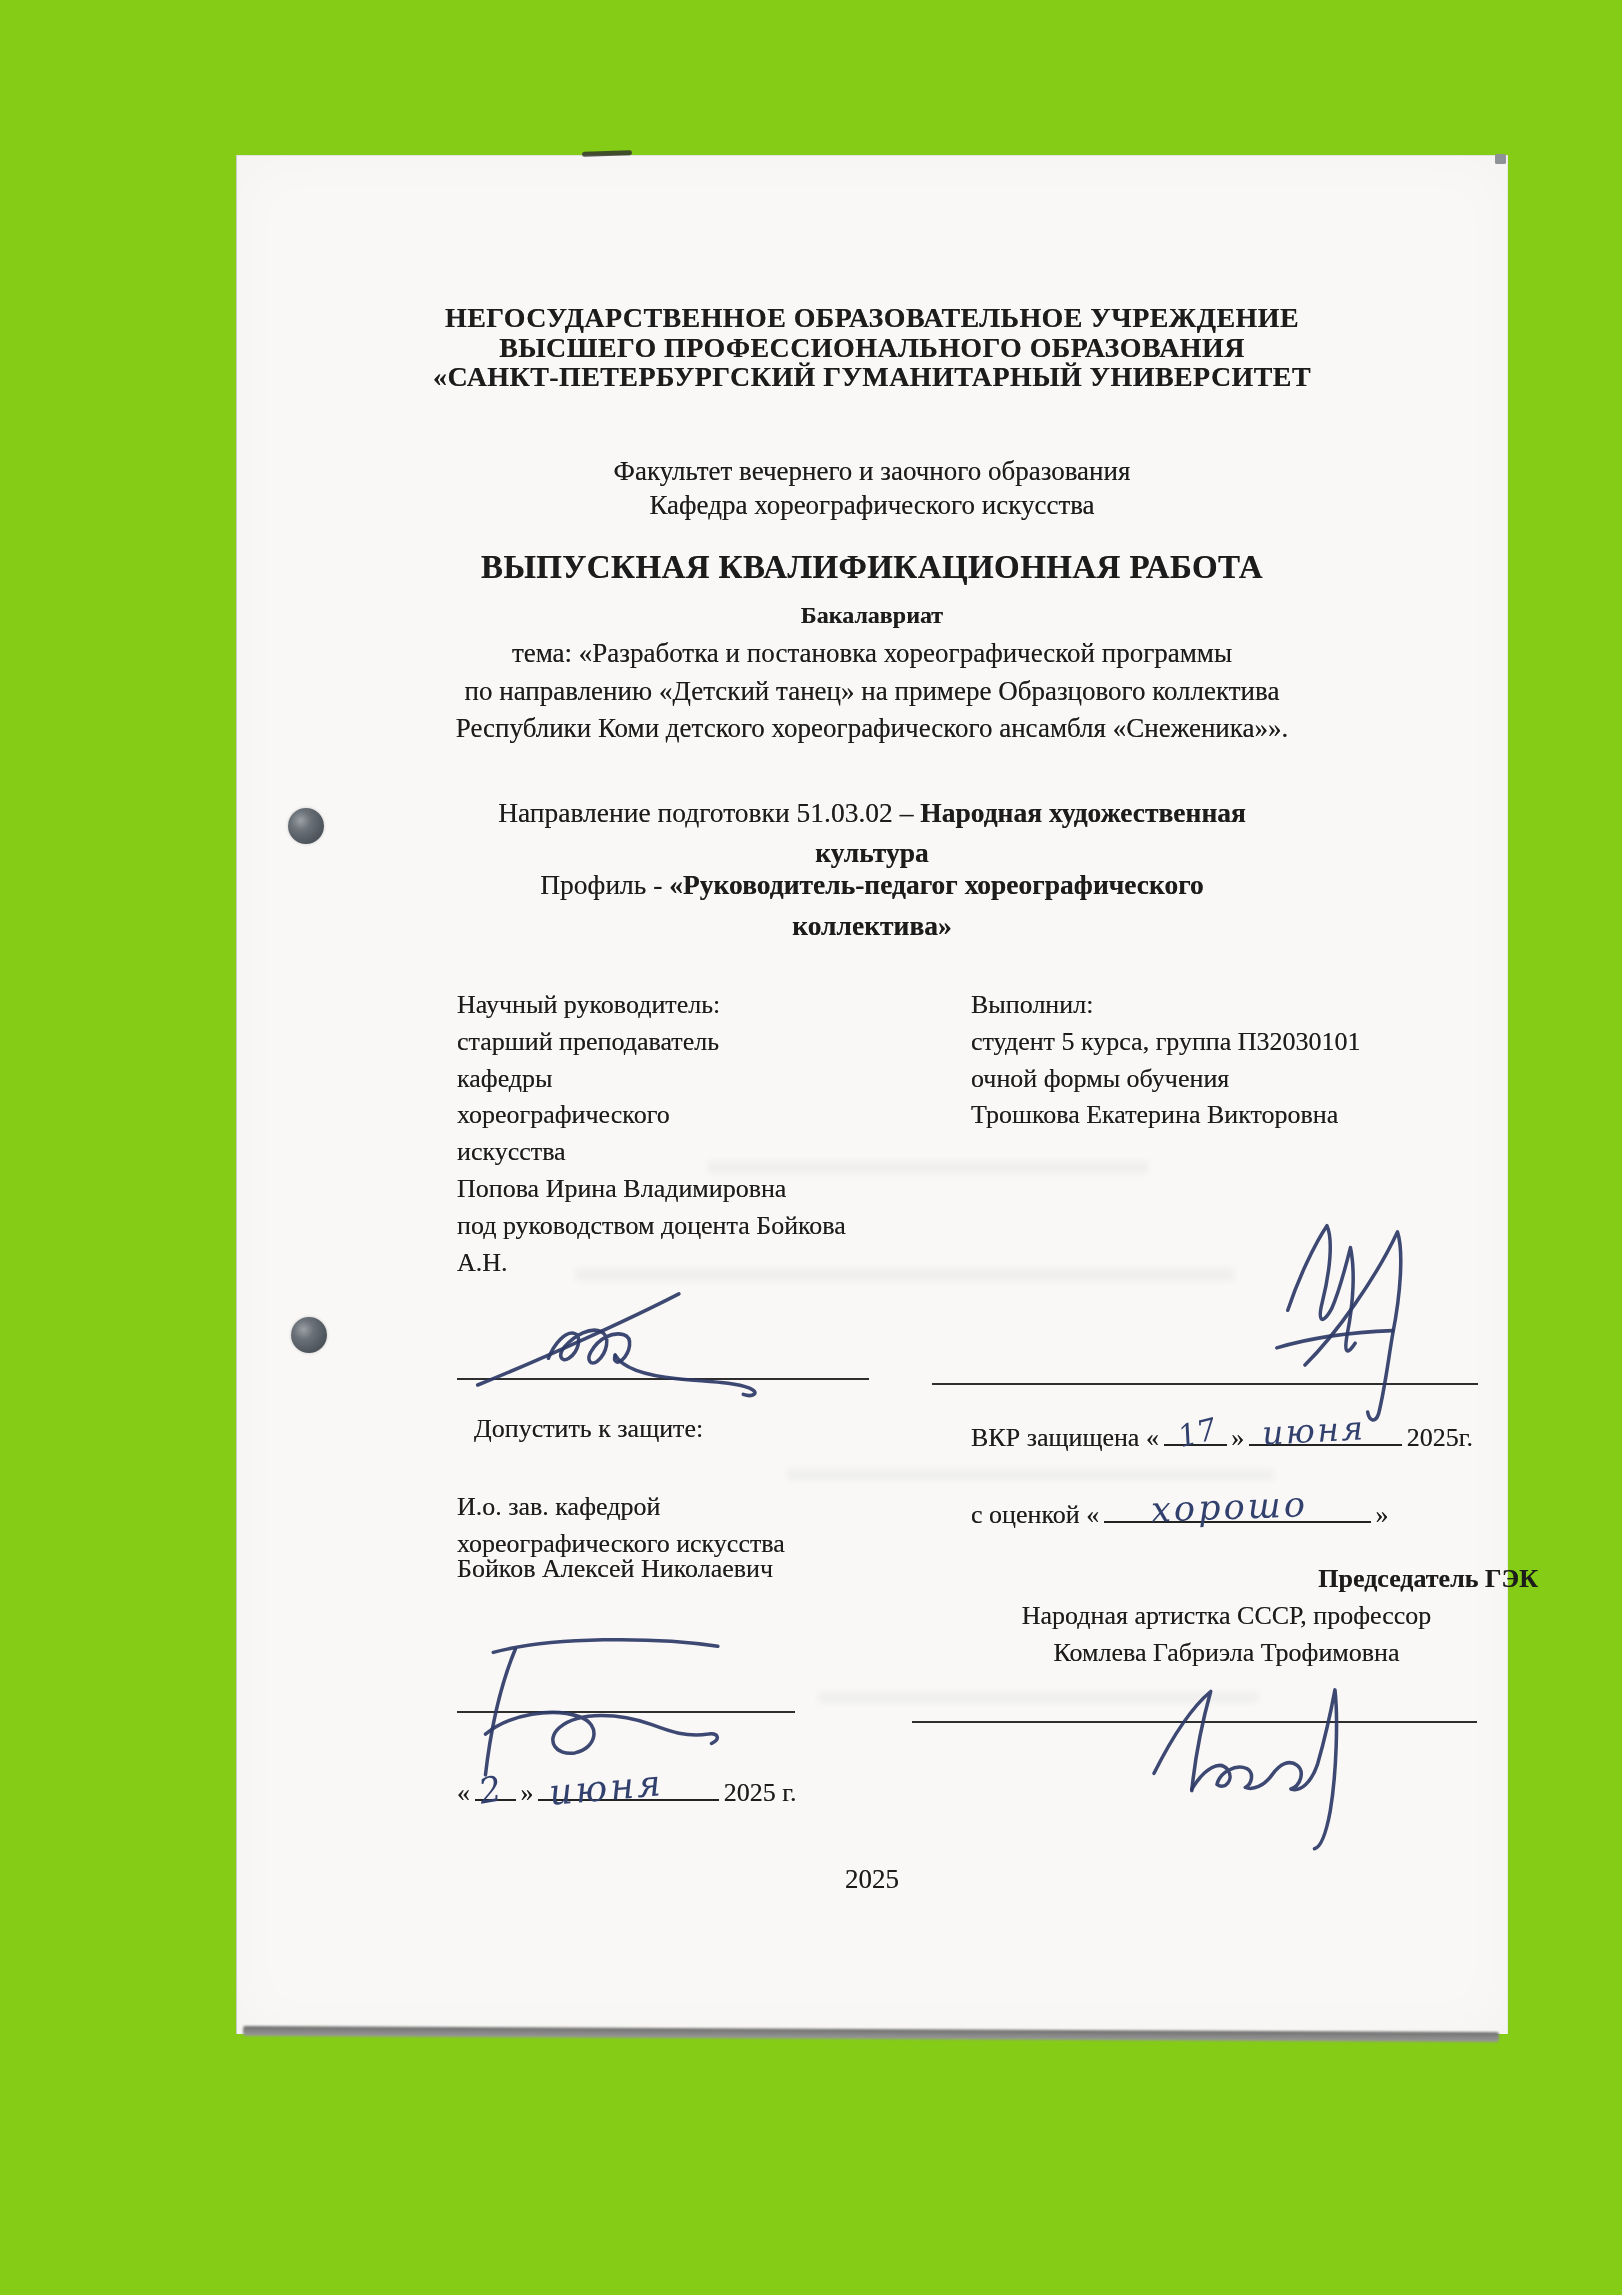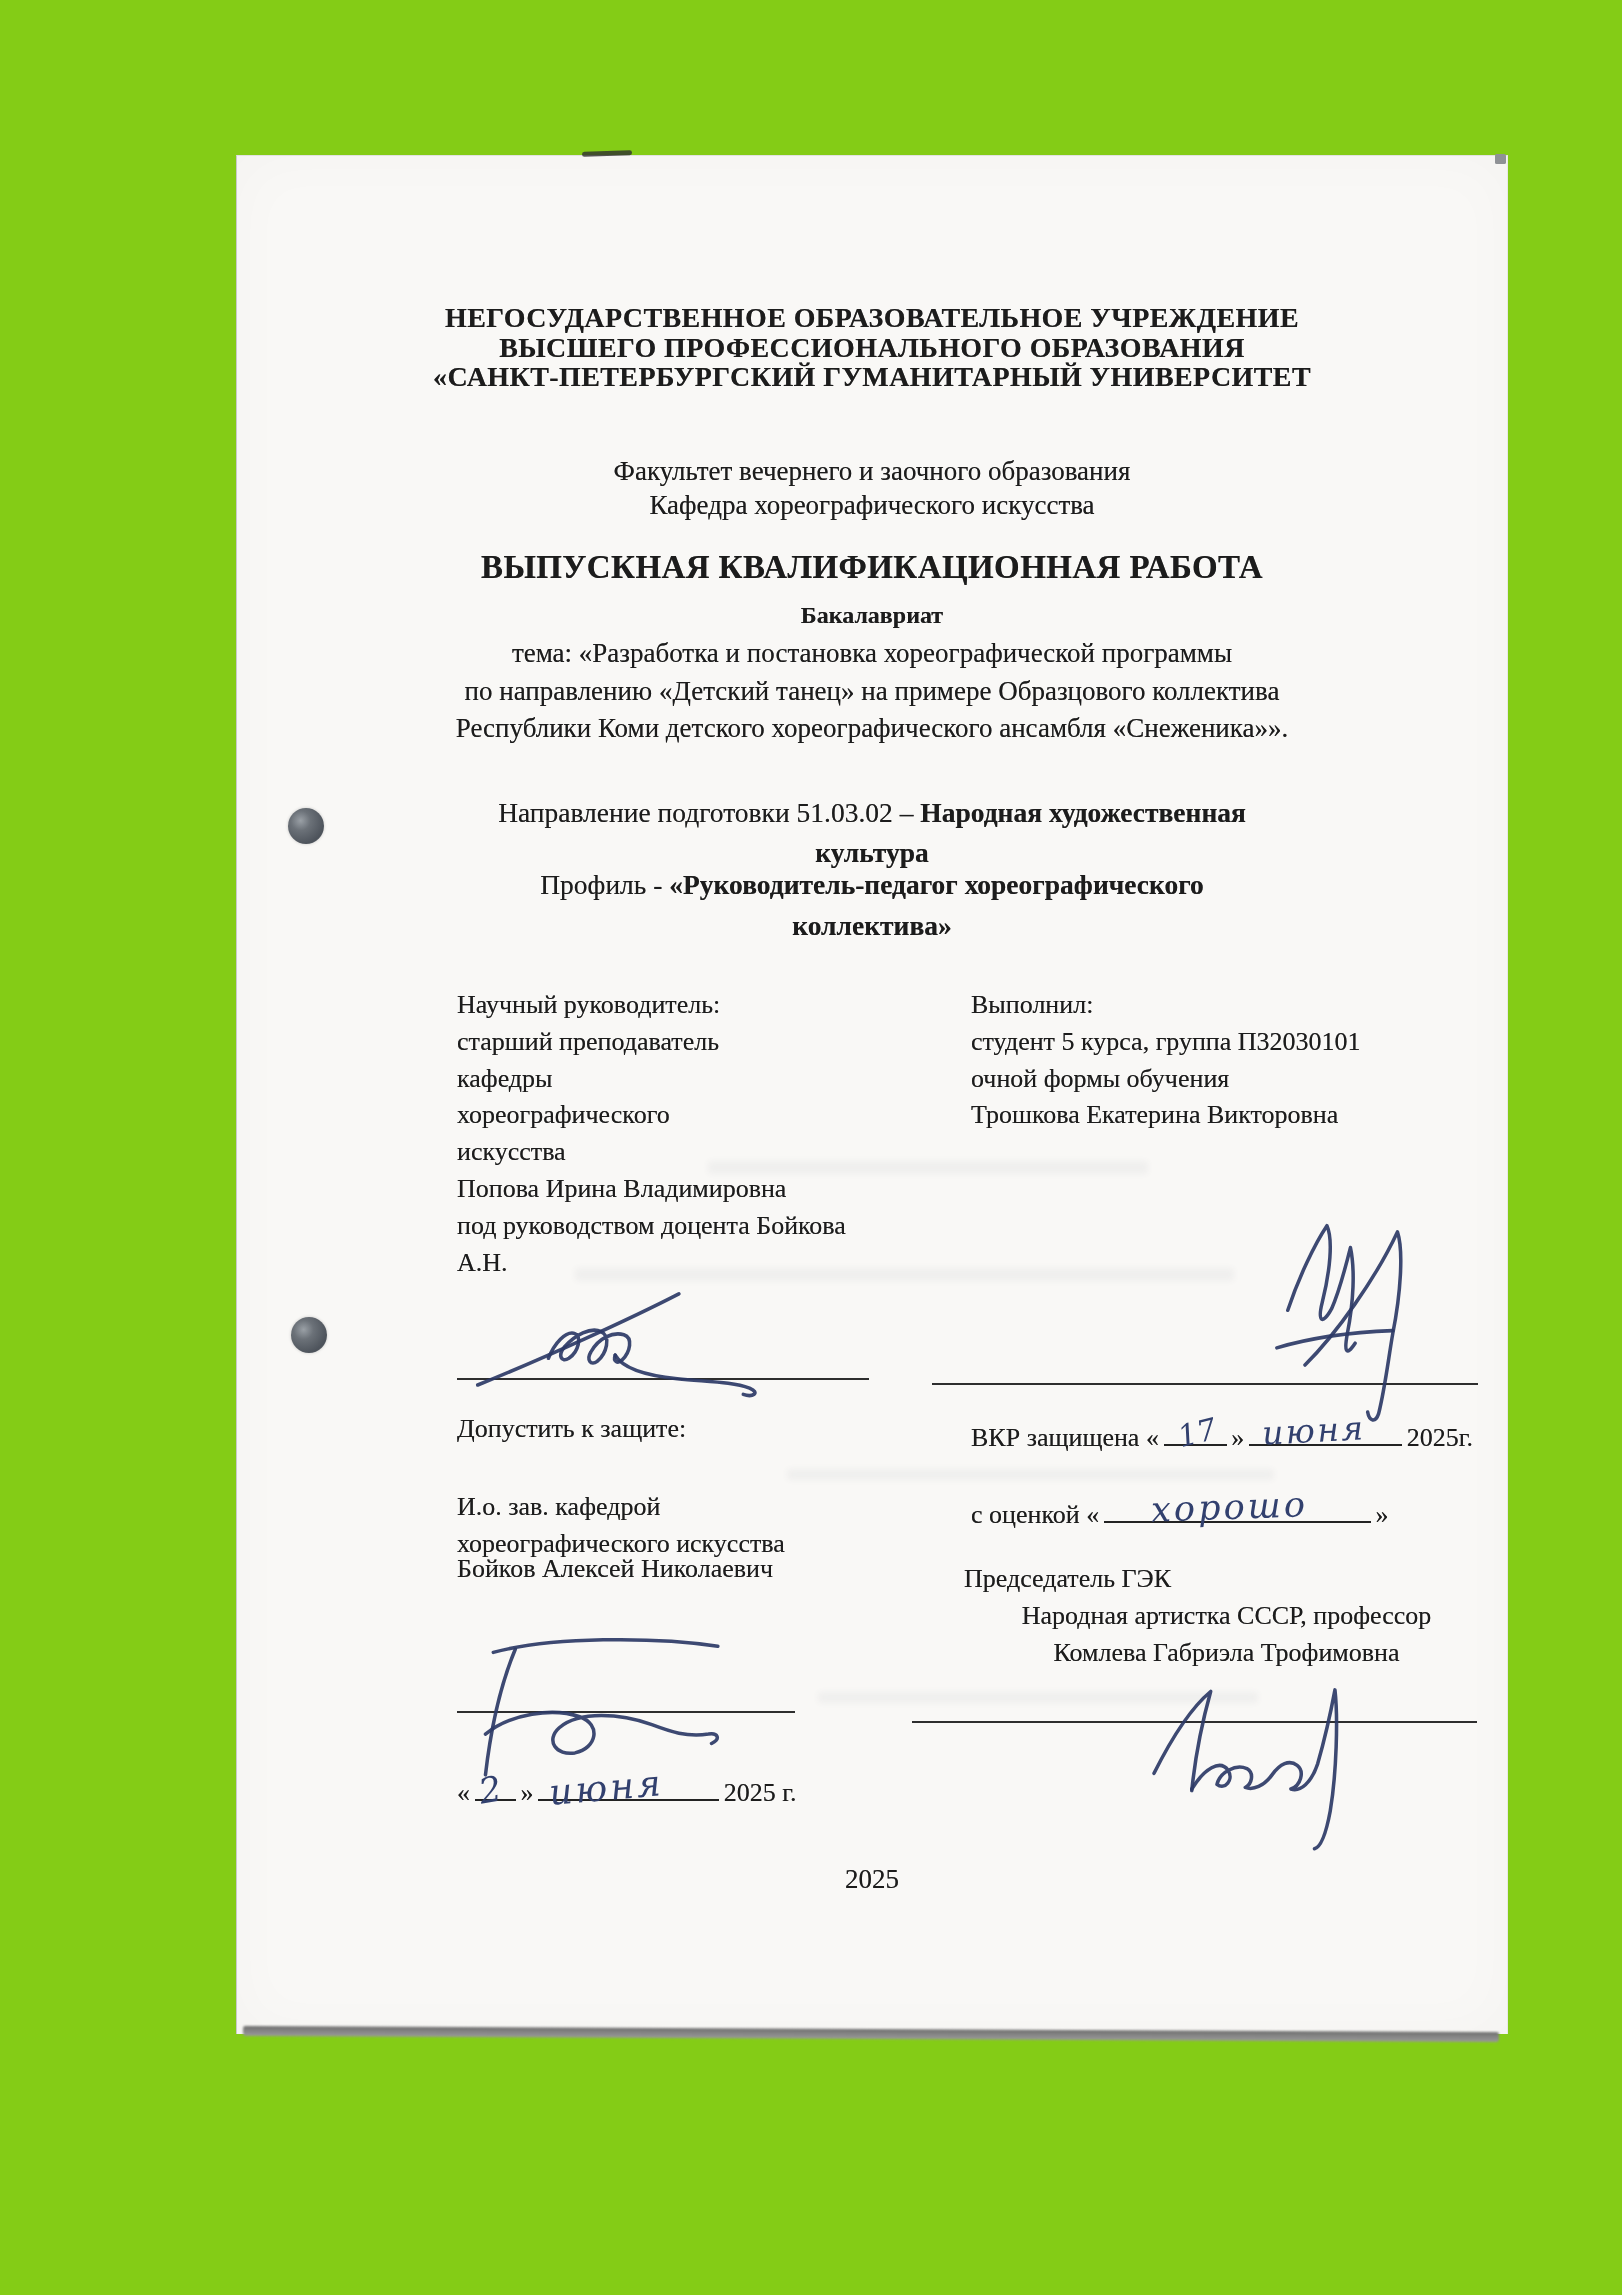--- a/index.html
+++ b/index.html
@@ -103,36 +103,36 @@
     </div>
 
     <div class="sig" style="left:1021px;top:1060px;">
       <svg width="188" height="212" viewBox="0 0 240 270">
         <path d="M38 120 C 52 78, 72 36, 88 12 C 96 30, 92 70, 82 110 C 76 134, 82 140, 94 118 C 102 100, 110 72, 118 40 C 124 68, 122 110, 114 150 C 110 172, 112 180, 124 162"></path>
         <path d="M60 190 C 100 150, 150 80, 178 20 C 186 44, 182 100, 172 150 C 166 185, 162 220, 154 252 C 150 264, 142 262, 140 250"></path>
         <path d="M24 168 C 64 156, 120 148, 172 146"></path>
       </svg>
     </div>
 
-    <div class="l body33" style="left:220px;top:1258px;text-align:center;">Допустить к защите:</div>
+    <div class="l body33" style="left:237px;top:1258px;text-align:center;">Допустить к защите:</div>
 
     <div class="l body33" style="left:734px;top:1258px;">
       <span>ВКР защищена «</span><span class="slot" style="width:63px;"><span class="hw" style="font-size:30px;transform:rotate(-14deg);left:14px;">17</span></span><span>»</span><span class="slot" style="width:153px;"><span class="hw" style="font-size:33px;letter-spacing:2.4px;transform:rotate(-3deg);left:12.6px;">июня</span></span><span>2025г.</span>
     </div>
 
     <div class="l body33" style="left:220px;top:1336px;">И.о. зав. кафедрой</div>
 
     <div class="l body33" style="left:734px;top:1335px;">
       <span>с оценкой «</span><span class="slot" style="width:267px;"><span class="hw" style="font-size:35px;letter-spacing:3.1px;transform:rotate(-2deg);left:47px;">хорошо</span></span><span>»</span>
     </div>
 
     <div class="l body33" style="left:220px;top:1373px;">хореографического искусства</div>
     <div class="l body33" style="left:220px;top:1381px;margin-top:17px;">Бойков Алексей Николаевич</div>
 
-    <div class="l body33" style="left:727px;top:1408px;width:597px;text-align:left;">Председатель ГЭК</div>
+    <div class="l body33" style="left:704px;top:1408px;width:597px;text-align:right;font-weight:bold;">Председатель ГЭК</div>
     <div class="l body33" style="left:691px;top:1445px;width:597px;text-align:center;">Народная артистка СССР, профессор</div>
     <div class="l body33" style="left:691px;top:1482px;width:597px;text-align:center;">Комлева Габриэла Трофимовна</div>
 
     <div class="rule" style="left:220px;top:1555px;width:338px;"></div>
     <div class="rule" style="left:675px;top:1565px;width:565px;"></div>
 
     <div class="sig" style="left:228px;top:1476px;">
       <svg width="267" height="157" viewBox="0 0 340 200">
         <path d="M322 18 C 240 6, 110 6, 36 26"></path>
         <path d="M64 22 C 44 70, 32 130, 26 182"></path>

